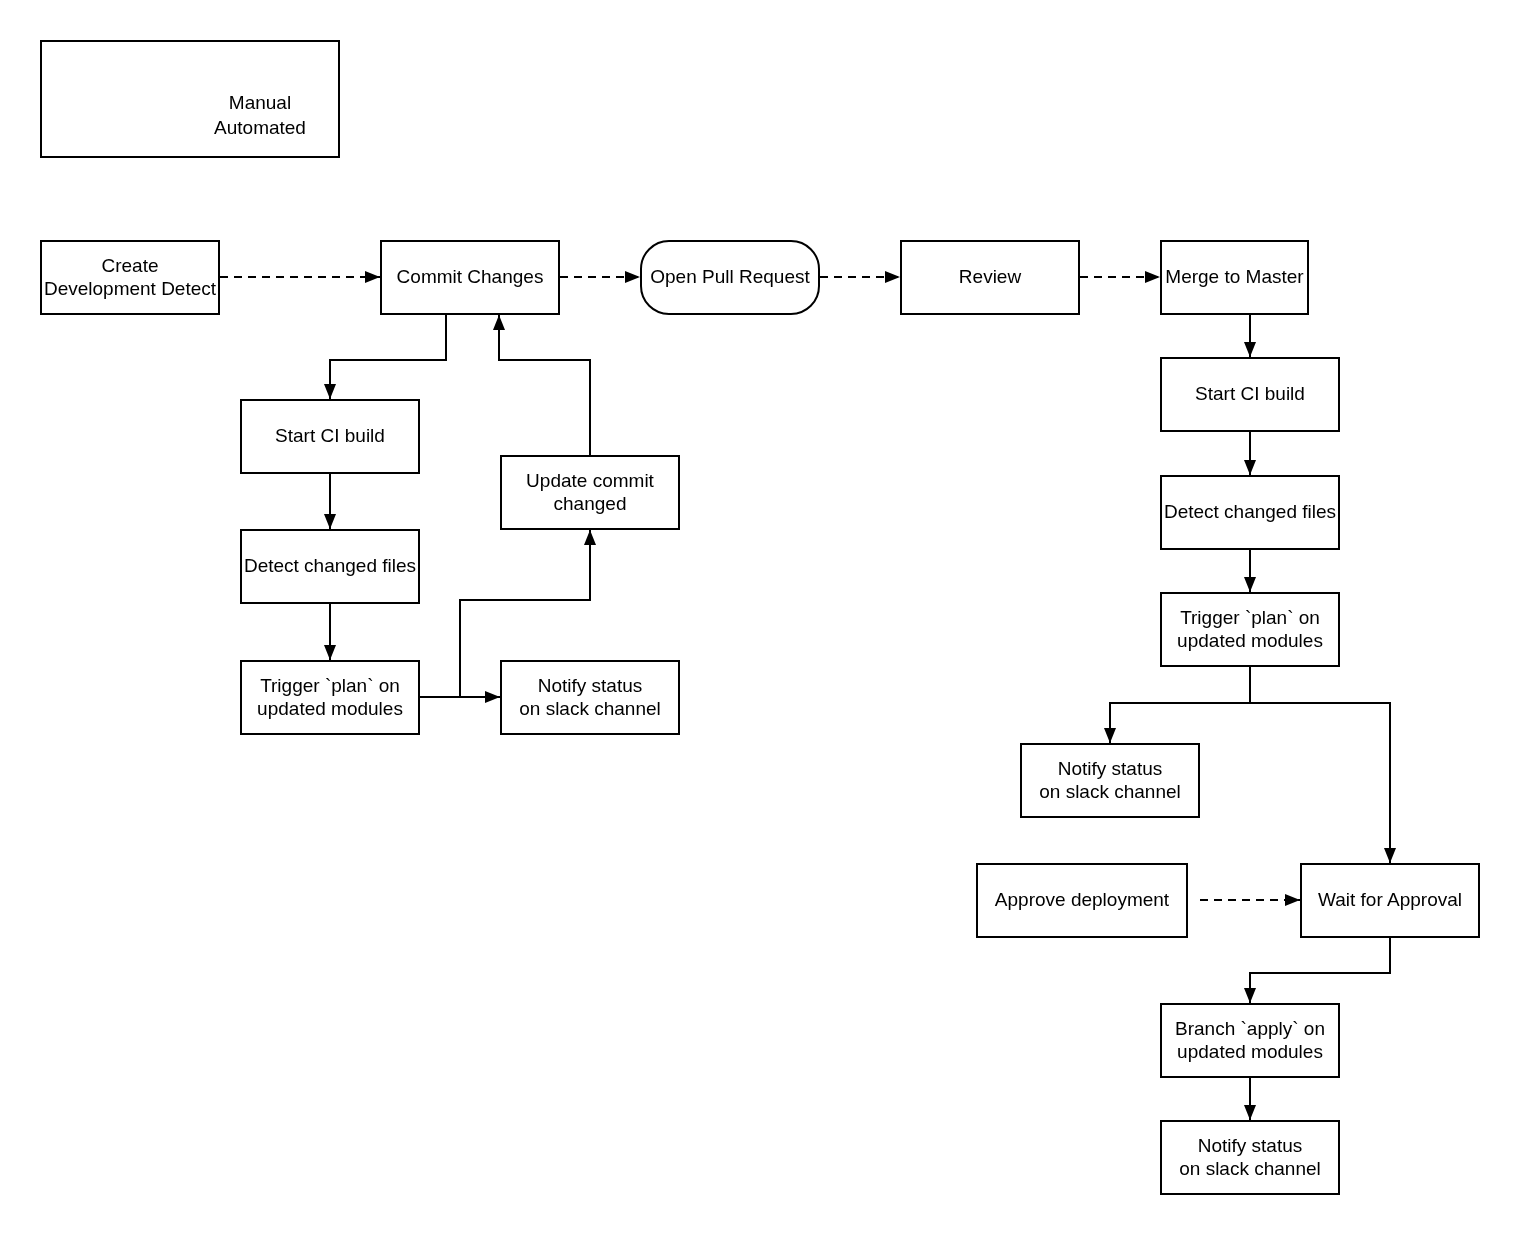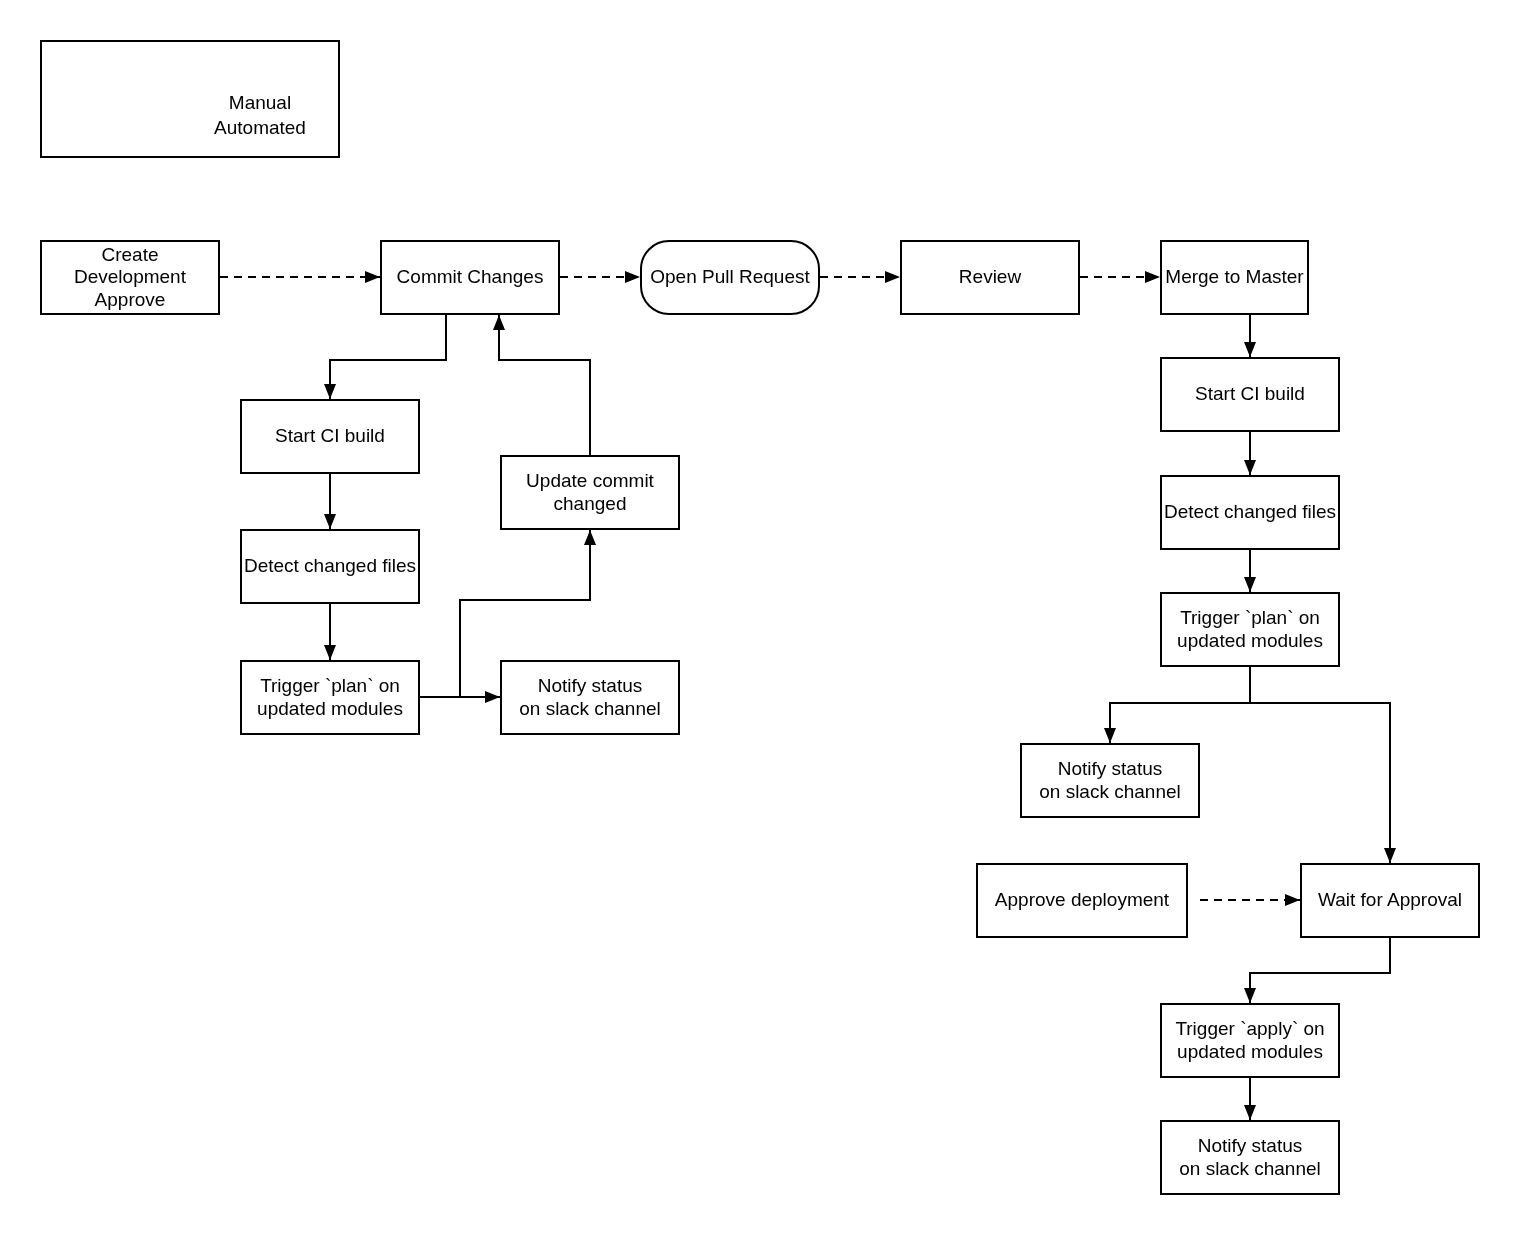--- a/index.html
+++ b/index.html
@@ -84,21 +84,21 @@
     <path class="edge" d="M1250,703 L1110,703 L1110,743" marker-end="url(#arrow)"></path>
     <path class="edge" d="M1390,938 L1390,973 L1250,973 L1250,1003" marker-end="url(#arrow)"></path>
     <path class="edge" d="M1250,1078 L1250,1120" marker-end="url(#arrow)"></path>
   </svg>
 
   <div class="legend-box" style="left:40px; top:40px; width:300px; height:118px;"></div>
   <div class="legend-label" style="left:180px; top:68px;margin-top:24px;">Manual</div>
   <div class="legend-label" style="left:180px; top:117px;">Automated</div>
 
   <div class="node" style="left:40px; top:240px; width:180px; height:75px;">Create
-Development Approve</div>
+Development Detect</div>
   <div class="node" style="left:380px; top:240px; width:180px; height:75px;">Commit Changes</div>
   <div class="node" style="left:640px; top:240px; width:180px; height:75px;border-radius:29px;">Open Pull Request</div>
   <div class="node" style="left:900px; top:240px; width:180px; height:75px;">Review</div>
   <div class="node" style="left:1160px; top:240px; width:149px; height:75px;">Merge to Master</div>
 
   <div class="node" style="left:240px; top:399px; width:180px; height:75px;">Start CI build</div>
   <div class="node" style="left:240px; top:529px; width:180px; height:75px;">Detect changed files</div>
   <div class="node" style="left:240px; top:660px; width:180px; height:75px;">Trigger `plan` on
 updated modules</div>
   <div class="node" style="left:500px; top:455px; width:180px; height:75px;">Update commit
@@ -107,18 +107,18 @@
 on slack channel</div>
 
   <div class="node" style="left:1160px; top:357px; width:180px; height:75px;">Start CI build</div>
   <div class="node" style="left:1160px; top:475px; width:180px; height:75px;">Detect changed files</div>
   <div class="node" style="left:1160px; top:592px; width:180px; height:75px;">Trigger `plan` on
 updated modules</div>
   <div class="node" style="left:1020px; top:743px; width:180px; height:75px;">Notify status
 on slack channel</div>
   <div class="node" style="left:976px; top:863px; width:212px; height:75px;">Approve deployment</div>
   <div class="node" style="left:1300px; top:863px; width:180px; height:75px;">Wait for Approval</div>
-  <div class="node" style="left:1160px; top:1003px; width:180px; height:75px;">Trigger `apply` on
+  <div class="node" style="left:1160px; top:1003px; width:180px; height:75px;">Branch `apply` on
 updated modules</div>
   <div class="node" style="left:1160px; top:1120px; width:180px; height:75px;">Notify status
 on slack channel</div>
 
 </div>
 
 </body></html>

